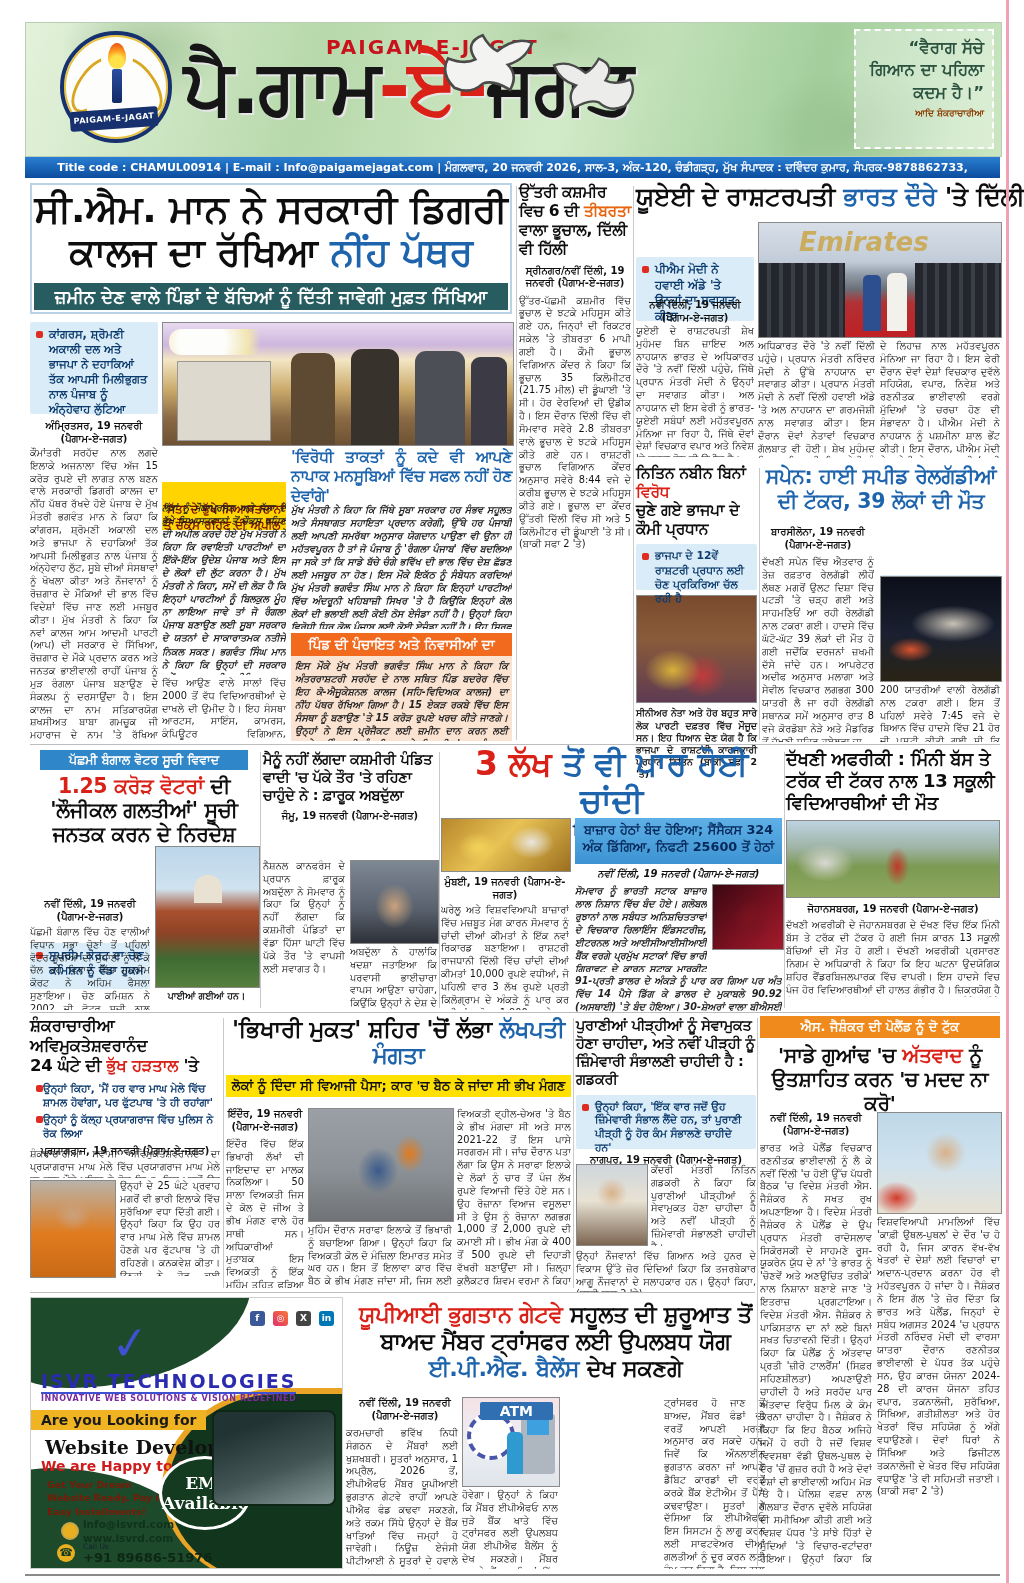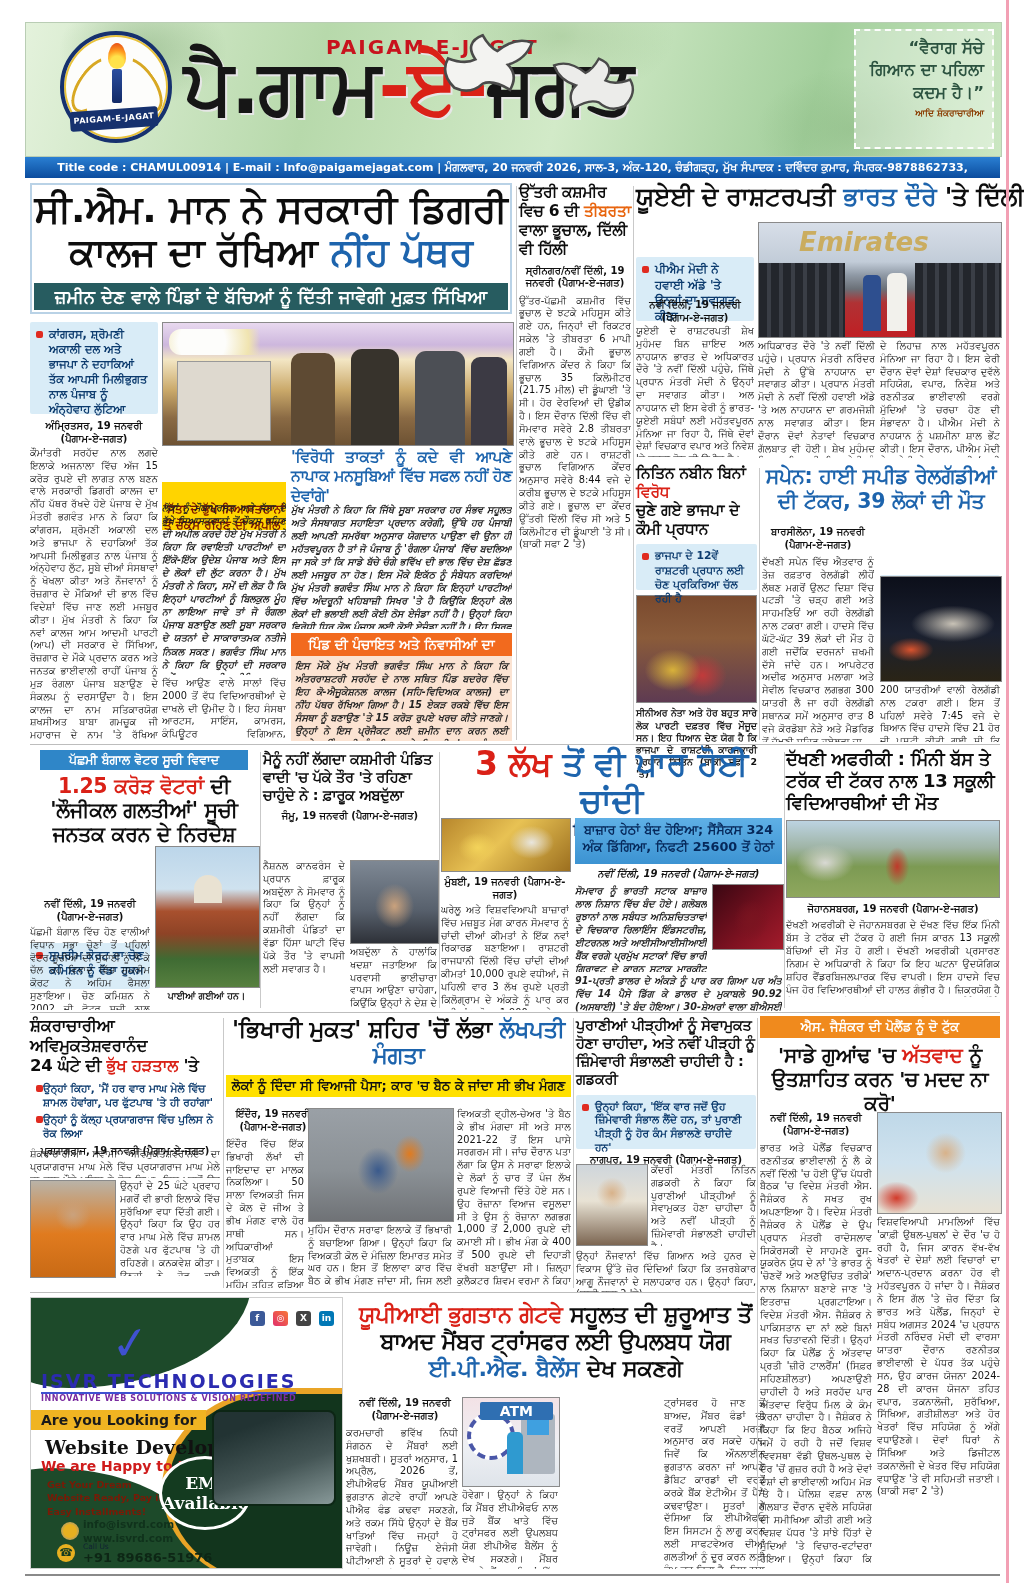--- a/index.html
+++ b/index.html
@@ -271,21 +271,21 @@
         linear-gradient(180deg,#b9b3a8 0%,#e07b1f 55%,#c96a15 100%);"></div>
     <div class="abs body" style="left:90px;top:164px;width:100px;height:96px;">ਉਨ੍ਹਾਂ ਦੇ 25 ਘੰਟੇ ਪ੍ਰਵਾਹ ਮਗਰੋਂ ਵੀ ਭਾਰੀ ਇਲਾਕੇ ਵਿੱਚ ਸੁਰੱਖਿਆ ਵਧਾ ਦਿੱਤੀ ਗਈ। ਉਨ੍ਹਾਂ ਕਿਹਾ ਕਿ ਉਹ ਹਰ ਵਾਰ ਮਾਘ ਮੇਲੇ ਵਿੱਚ ਸ਼ਾਮਲ ਹੋਣਗੇ ਪਰ ਫੁੱਟਪਾਥ 'ਤੇ ਹੀ ਰਹਿਣਗੇ। ਕਨਕਵੇਸ਼ ਕੀਤਾ। ਉਨ੍ਹਾਂ ਨੇ ਹੋਰ ਕਈ ਪ੍ਰਸ਼ਾਸਨ 'ਤੇ ਸਵਾਲ, ਅਸੀਂ ਫੁੱਟਪਾਥ 'ਤੇ ਹੀ ਦਾਖਲ ਹੋਵਾਂਗੇ। ਅਸੀਂ ਫੁੱਟਪਾਥ 'ਤੇ ਹੀ ਰਹਾਂਗੇ।</div>
     <div class="abs body" style="left:0;top:264px;width:190px;height:14px;margin-top:28px;">ਉਨ੍ਹਾਂ ਅੱਗੇ ਕਿਹਾ, ਇਤਿਹਾਸ</div>
   </section>
 
   <section class="abs" style="left:226px;top:1016px;width:345px;">
     <div class="hl" style="font-size:23px;line-height:1.15;text-align:center;">
       <span>'ਭਿਖਾਰੀ ਮੁਕਤ' ਸ਼ਹਿਰ 'ਚੋਂ ਲੱਭਾ </span><span class="blue">ਲੱਖਪਤੀ ਮੰਗਤਾ</span>
     </div>
     <div class="ybox" style="margin-top:6px;height:22px;font-size:13px;line-height:22px;background:#ffe000;color:#111;">ਲੋਕਾਂ ਨੂੰ ਦਿੰਦਾ ਸੀ ਵਿਆਜੀ ਪੈਸਾ; ਕਾਰ 'ਚ ਬੈਠ ਕੇ ਜਾਂਦਾ ਸੀ ਭੀਖ ਮੰਗਣ</div>
-    <div class="abs dl" style="left:8px;top:92px;width:78px;">ਇੰਦੌਰ, 19 ਜਨਵਰੀ (ਪੈਗਾਮ-ਏ-ਜਗਤ)</div>
+    <div class="abs dl" style="left:0;top:92px;width:78px;">ਇੰਦੌਰ, 19 ਜਨਵਰੀ (ਪੈਗਾਮ-ਏ-ਜਗਤ)</div>
     <div class="abs body" style="left:0;top:122px;width:78px;height:150px;">ਇੰਦੌਰ ਵਿੱਚ ਇੱਕ ਭਿਖਾਰੀ ਲੱਖਾਂ ਦੀ ਜਾਇਦਾਦ ਦਾ ਮਾਲਕ ਨਿਕਲਿਆ। 50 ਸਾਲਾ ਵਿਅਕਤੀ ਜਿਸ ਦੇ ਕੋਲ ਦੋ ਜੀਅ ਤੇ ਭੀਖ ਮੰਗਣ ਵਾਲੇ ਹੋਰ ਸਾਥੀ ਸਨ। ਅਧਿਕਾਰੀਆਂ ਮੁਤਾਬਕ ਇਸ ਵਿਅਕਤੀ ਨੂੰ ਇੱਕ ਮੁਹਿੰਮ ਤਹਿਤ ਫੜਿਆ ਗਿਆ।</div>
     <div class="abs ph" style="left:82px;top:92px;width:144px;height:112px;background:
         radial-gradient(26px 30px at 48% 55%,#3a5a8c,transparent 78%),
         radial-gradient(20px 24px at 70% 40%,#e07b1f,transparent 78%),
         linear-gradient(180deg,#9aa0a6 0%,#8b9196 55%,#6f7276 100%);"></div>
     <div class="abs body" style="left:82px;top:208px;width:144px;height:64px;">ਮੁਹਿੰਮ ਦੌਰਾਨ ਸਰਾਫਾ ਇਲਾਕੇ ਤੋਂ ਭਿਖਾਰੀ ਨੂੰ ਬਚਾਇਆ ਗਿਆ। ਉਨ੍ਹਾਂ ਕਿਹਾ ਕਿ ਵਿਅਕਤੀ ਕੋਲ ਦੋ ਮੰਜ਼ਿਲਾ ਇਮਾਰਤ ਸਮੇਤ ਘਰ ਹਨ। ਇਸ ਤੋਂ ਇਲਾਵਾ ਕਾਰ ਵਿੱਚ ਬੈਠ ਕੇ ਭੀਖ ਮੰਗਣ ਜਾਂਦਾ ਸੀ, ਜਿਸ ਲਈ ਉਸ ਨੇ ਡਰਾਈਵਰ ਵੀ ਰੱਖਿਆ ਸੀ। ਇਹ</div>
     <div class="abs body" style="left:231px;top:92px;width:114px;height:180px;">ਵਿਅਕਤੀ ਵ੍ਹੀਲ-ਚੇਅਰ 'ਤੇ ਬੈਠ ਕੇ ਭੀਖ ਮੰਗਦਾ ਸੀ ਅਤੇ ਸਾਲ 2021-22 ਤੋਂ ਇਸ ਪਾਸੇ ਸਰਗਰਮ ਸੀ। ਜਾਂਚ ਦੌਰਾਨ ਪਤਾ ਲੱਗਾ ਕਿ ਉਸ ਨੇ ਸਰਾਫਾ ਇਲਾਕੇ ਦੇ ਲੋਕਾਂ ਨੂੰ ਚਾਰ ਤੋਂ ਪੰਜ ਲੱਖ ਰੁਪਏ ਵਿਆਜੀ ਦਿੱਤੇ ਹੋਏ ਸਨ। ਉਹ ਰੋਜ਼ਾਨਾ ਵਿਆਜ ਵਸੂਲਦਾ ਸੀ ਤੇ ਉਸ ਨੂੰ ਰੋਜ਼ਾਨਾ ਲਗਭਗ 1,000 ਤੋਂ 2,000 ਰੁਪਏ ਦੀ ਕਮਾਈ ਸੀ। ਭੀਖ ਮੰਗ ਕੇ 400 ਤੋਂ 500 ਰੁਪਏ ਦੀ ਦਿਹਾੜੀ ਵੱਖਰੀ ਬਣਾਉਂਦਾ ਸੀ। ਜ਼ਿਲ੍ਹਾ ਕੁਲੈਕਟਰ ਸ਼ਿਵਮ ਵਰਮਾ ਨੇ ਕਿਹਾ ਕਿ ਇੰਦੌਰ ਨੂੰ 'ਭਿਖਾਰੀ ਮੁਕਤ (ਬਾਕੀ ਸਫਾ 2 'ਤੇ)</div>
   </section>
 
   <section class="abs" style="left:576px;top:1016px;width:180px;">

